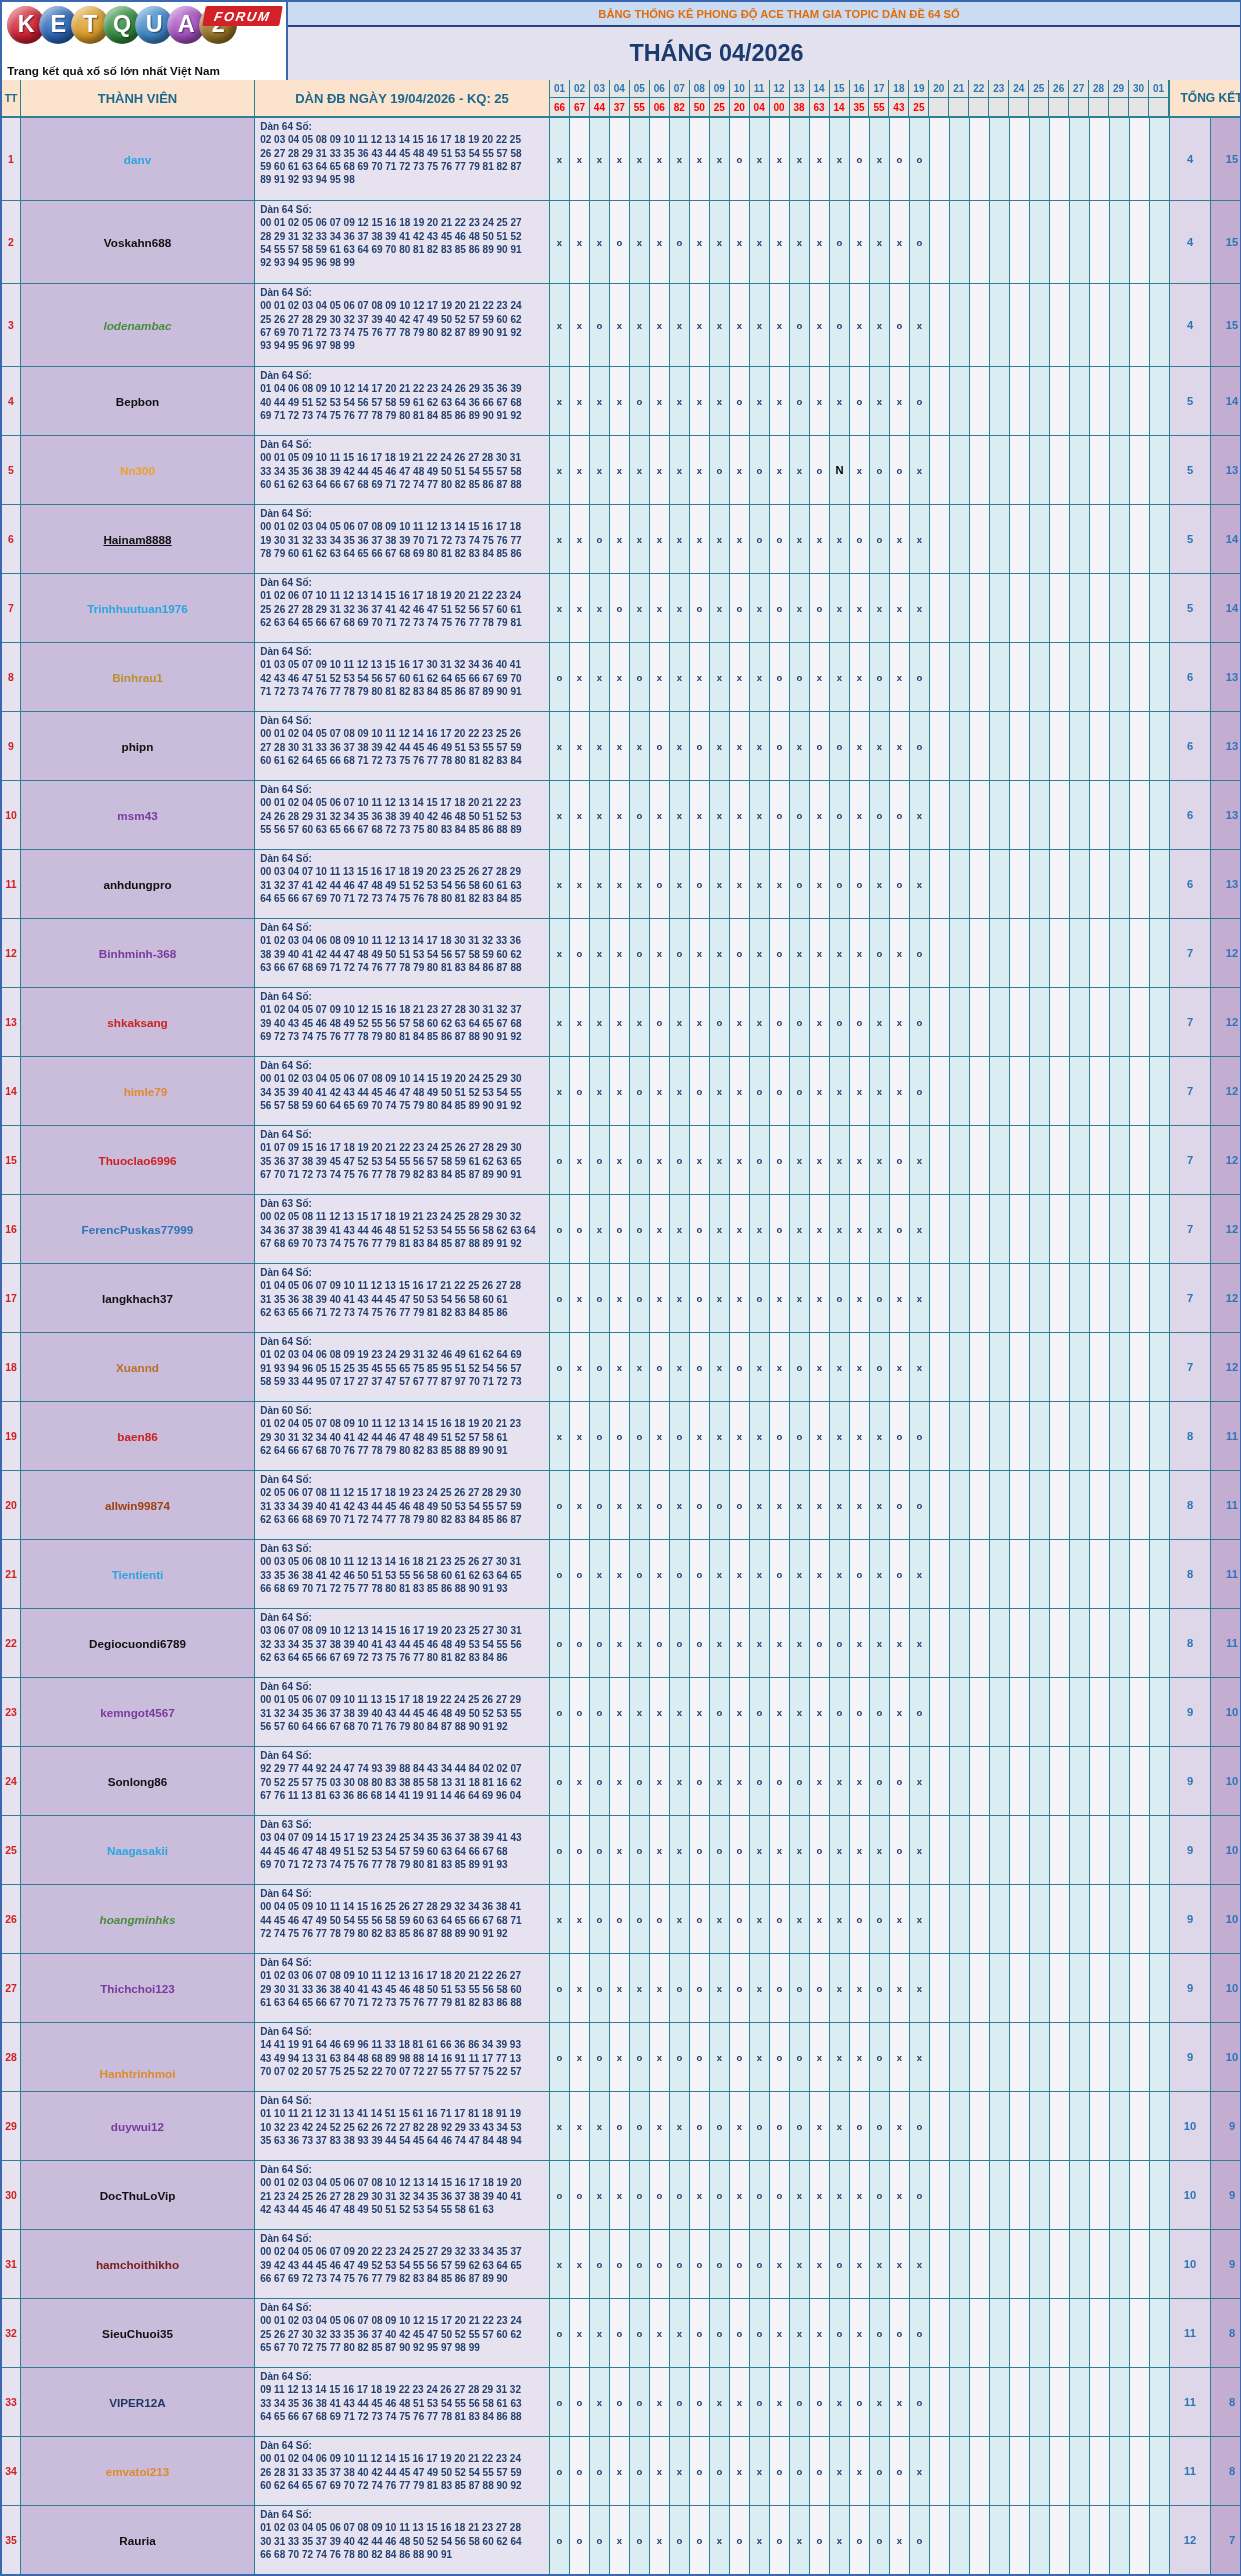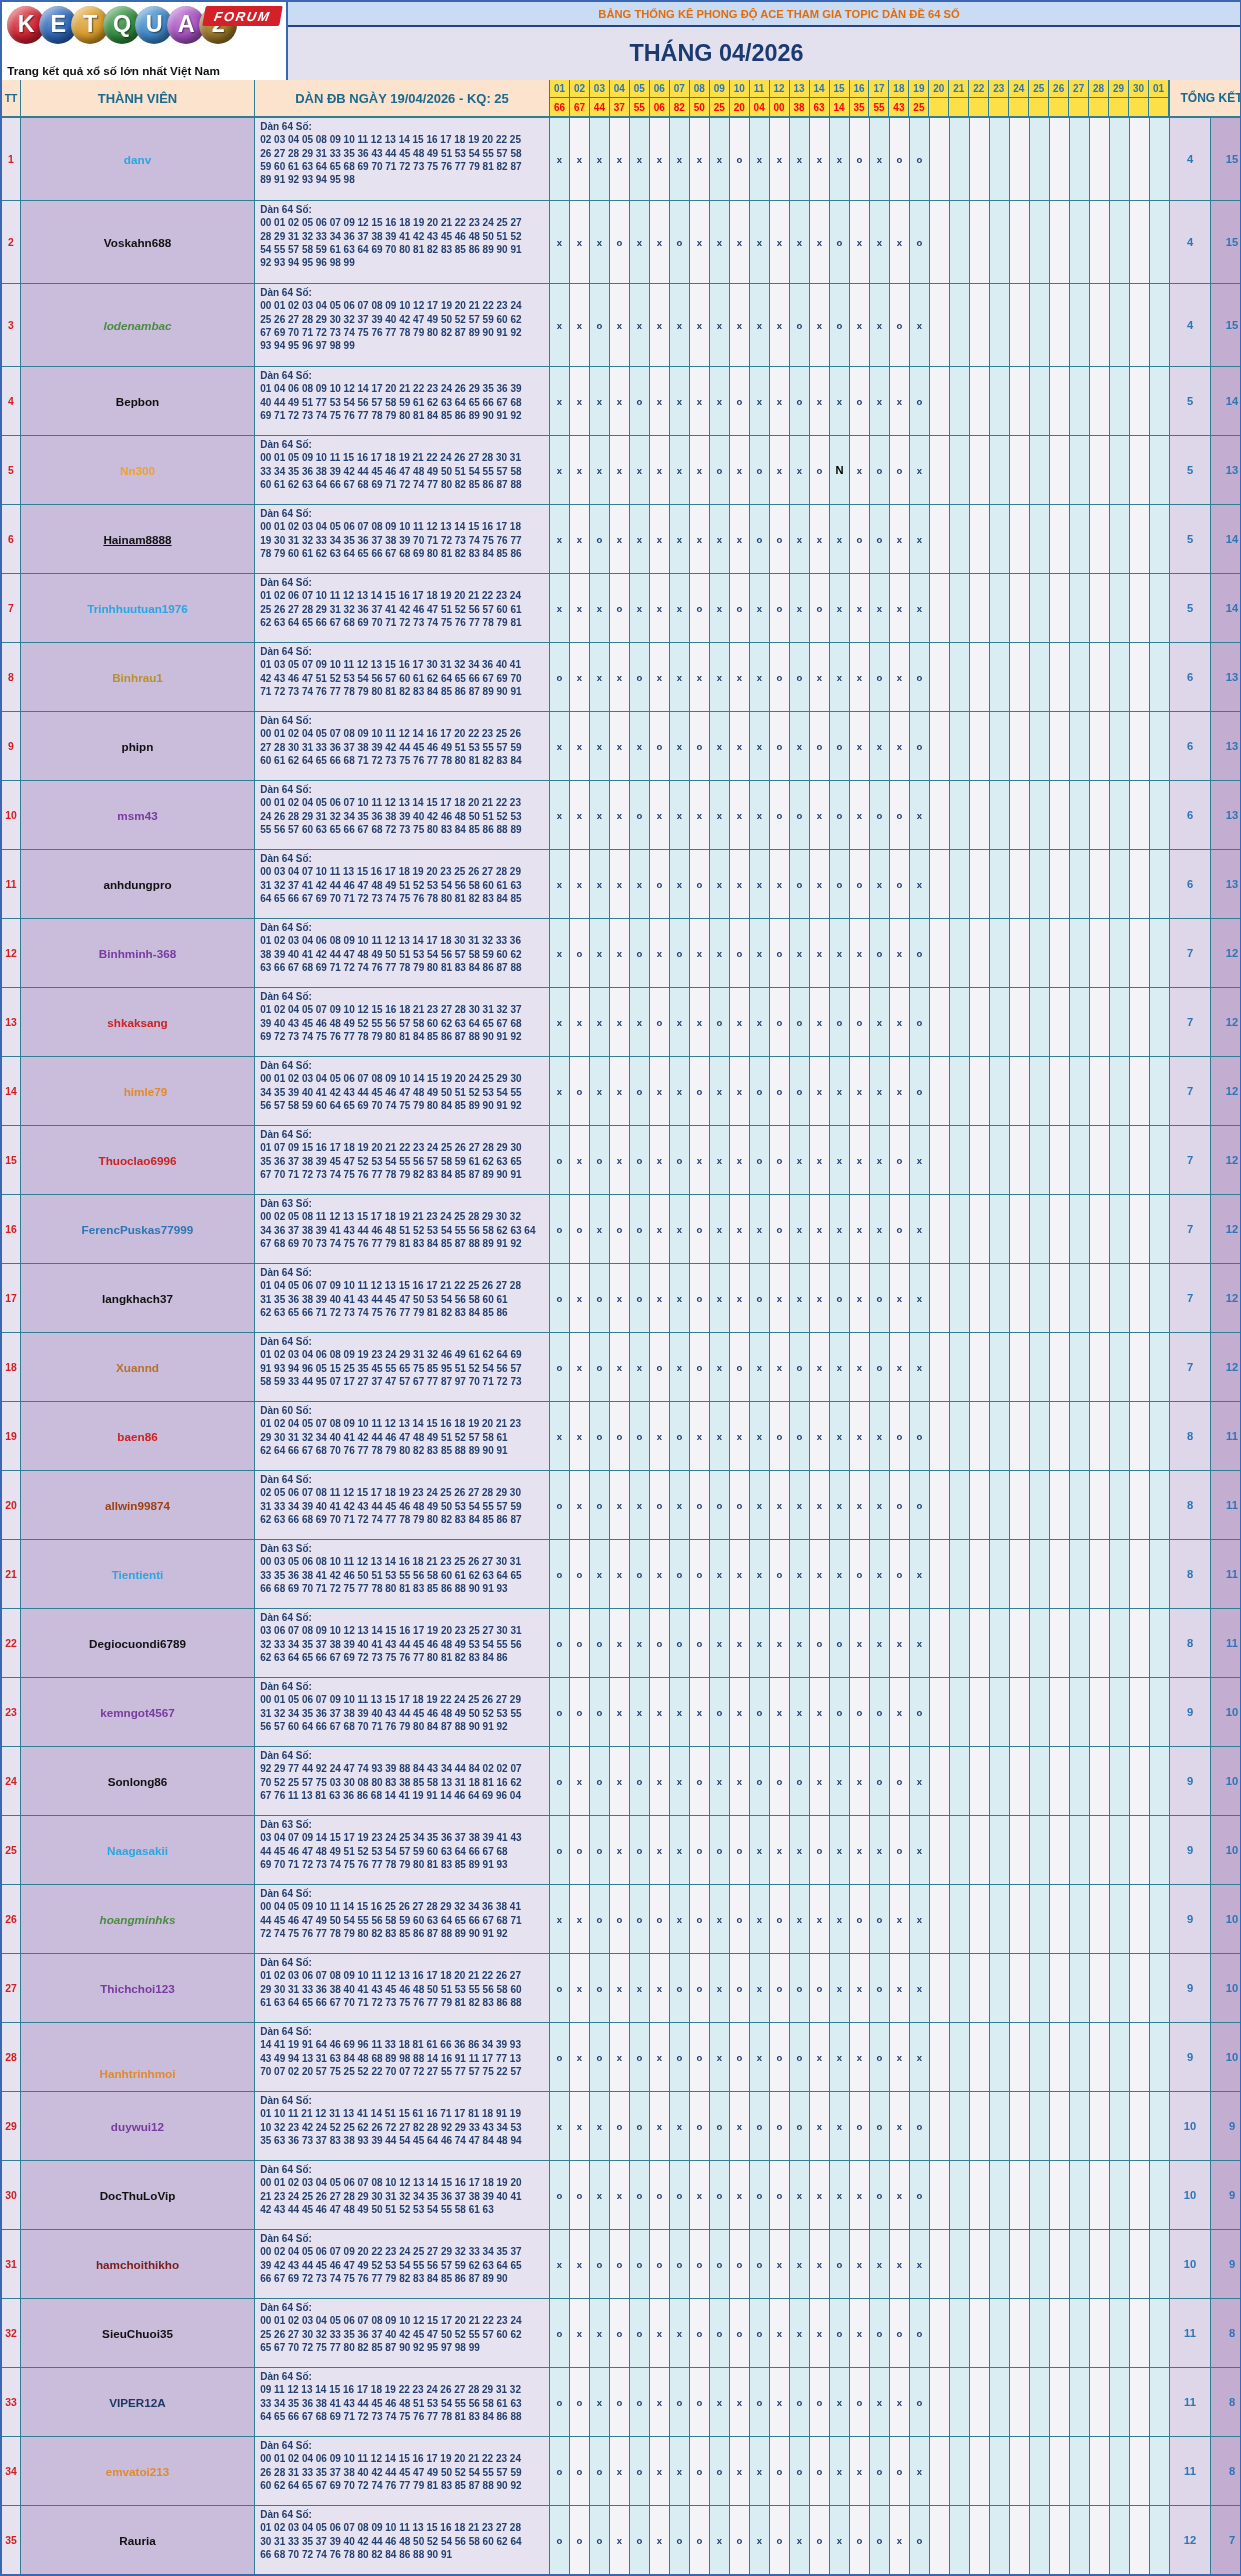--- a/index.html
+++ b/index.html
@@ -31,21 +31,21 @@
   .thead{display:grid;grid-template-columns:var(--cols);height:36px;
          border-bottom:2.6px solid #2e7f93;background:#fbe3cd;}
   .hcell{box-sizing:border-box;border-right:1.7px solid #2e7f93;
          display:flex;align-items:center;justify-content:center;
          color:#1b6a8e;font-weight:bold;}
   .hcell.tt{font-size:10.4px;}
   .hcell.member{font-size:13px;}
   .hcell.dan{font-size:13px;}
   .hcell.total{font-size:12px;border-right:none;background:#fbe3cd;}
   .daygroup{grid-column:span 31;display:grid;grid-template-columns:repeat(31,1fr);
-            grid-template-rows:1fr 1fr;background:#fde047;border-right:1.7px solid #2e7f93;}
+            grid-template-rows:1fr 1fr;background:#e5e5e5;border-right:1.7px solid #2e7f93;}
   .day-num,.day-res{box-sizing:border-box;border-right:0.9px solid #2e7f93;
                     display:flex;align-items:center;justify-content:center;
                     font-weight:bold;font-size:10px;}
   .day-num{color:#2e75b6;border-bottom:0.9px solid #2e7f93;}
   .day-res{color:#ff0000;}
   .row{display:grid;grid-template-columns:var(--cols);height:69px;
        border-bottom:1.7px solid #2e7f93;box-sizing:border-box;}
   .row.tall{height:83px;}
   .cell{box-sizing:border-box;border-right:0.9px solid #2e7f93;overflow:hidden;}
   .c-tt{background:#e6e2f0;border-right:1.7px solid #2e7f93;display:flex;align-items:center;
@@ -299,21 +299,21 @@
           <div class="cell c-tot2">15</div>
         </div>
         <div class="row">
           <div class="cell c-tt">4</div>
           <div class="cell c-member">
             <span class="mname" style="color: rgb(17, 17, 17);">Bepbon</span>
           </div>
           <div class="cell c-dan">
             <div>Dàn 64 Số:</div>
             <div>01 04 06 08 09 10 12 14 17 20 21 22 23 24 26 29 35 36 39</div>
-            <div>40 44 49 51 77 53 54 56 57 58 59 61 62 63 64 65 66 67 68</div>
+            <div>40 44 49 51 52 53 54 56 57 58 59 61 62 63 64 36 66 67 68</div>
             <div>69 71 72 73 74 75 76 77 78 79 80 81 84 85 86 89 90 91 92</div>
           </div>
           <div class="cell c-mark alt0">x</div>
           <div class="cell c-mark alt1">x</div>
           <div class="cell c-mark alt0">x</div>
           <div class="cell c-mark alt1">x</div>
           <div class="cell c-mark alt0">o</div>
           <div class="cell c-mark alt1">x</div>
           <div class="cell c-mark alt0">x</div>
           <div class="cell c-mark alt1">x</div>

